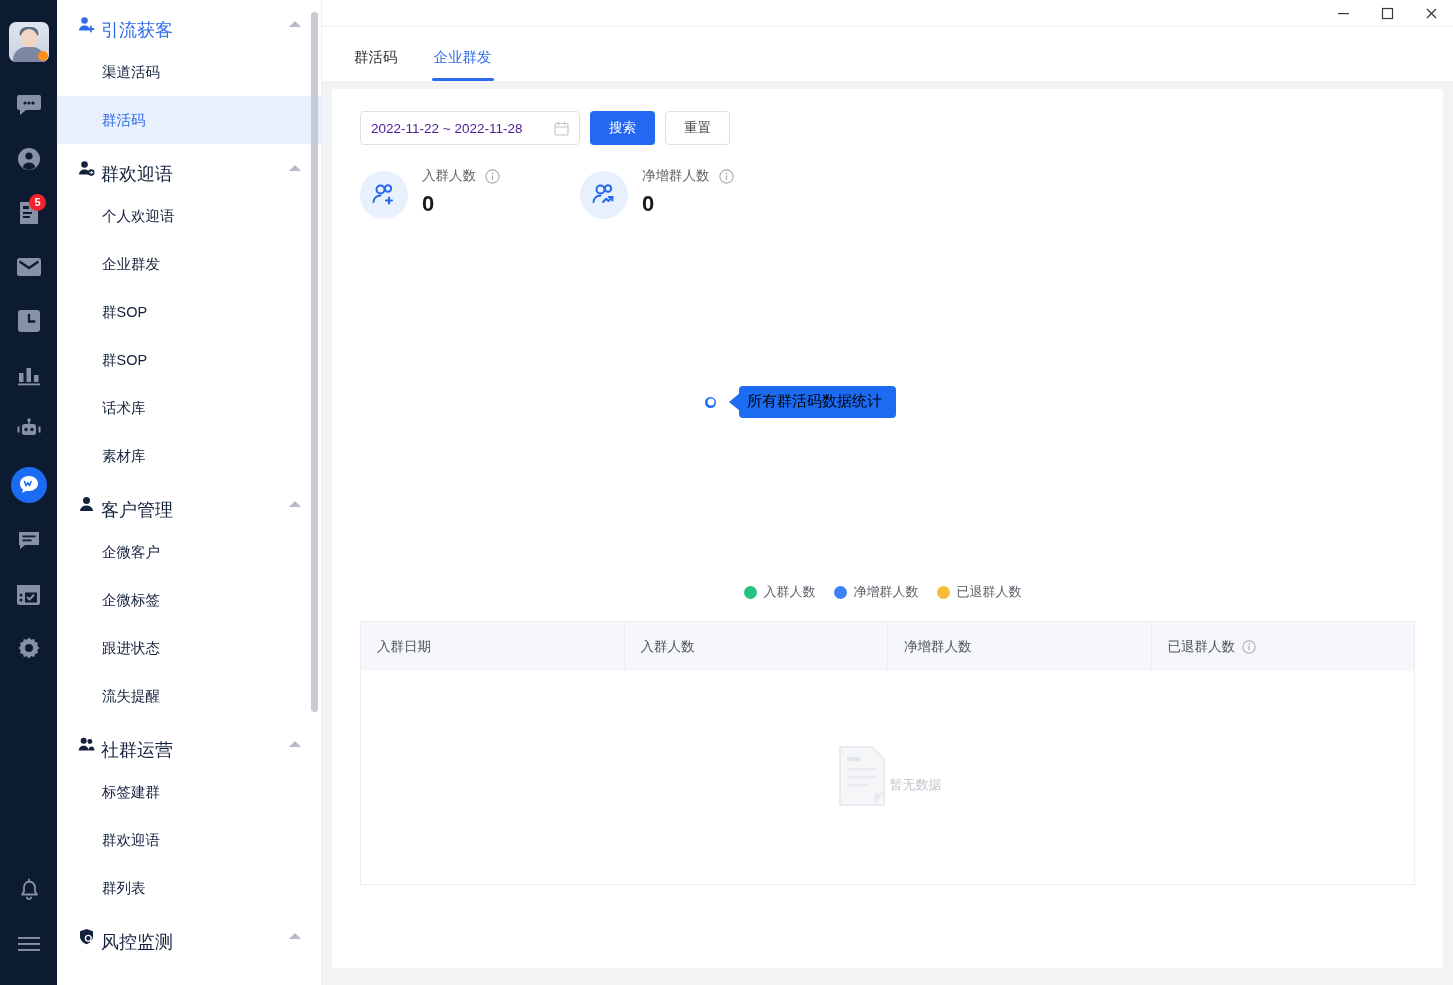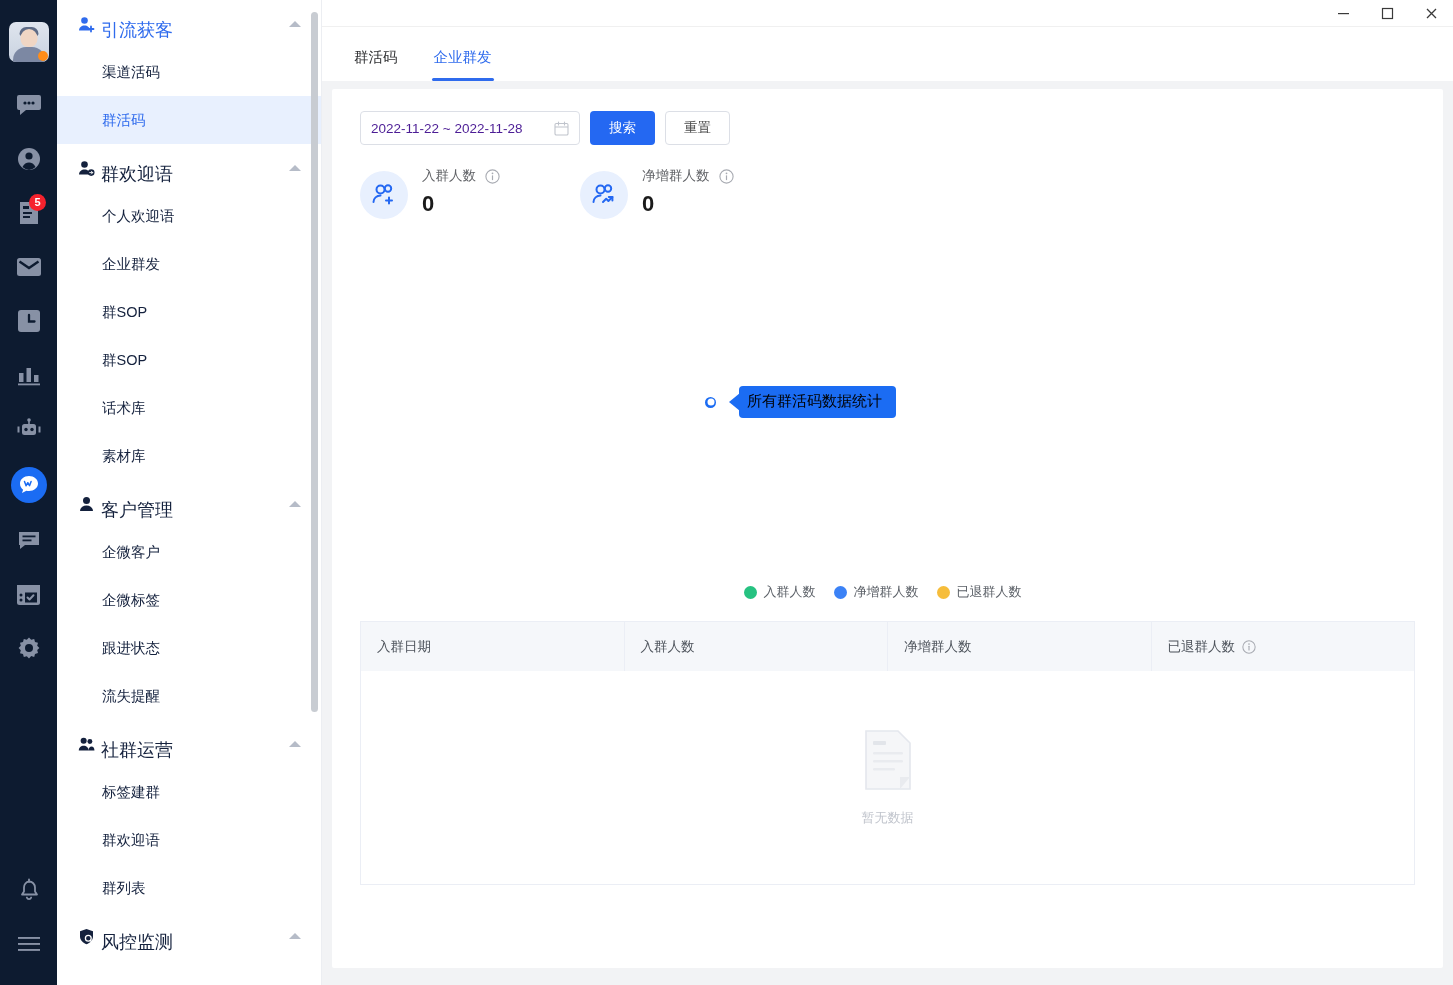--- a/index.html
+++ b/index.html
@@ -176,21 +176,21 @@
   .legend .txt { font-size:13px; color:#5a5f66; }
 
   
   .table { margin-top: 20px; border:1px solid #ebeef5; border-bottom:none; }
   .thead { display:flex; background:#f5f7fa; height: 49px; }
   .th {
     flex:1 1 0; display:flex; align-items:center; padding: 0 16px;
     font-size: 13.5px; color:#4e545c; border-right:1px solid #ebeef5; gap:7px;
   }
   .th:last-child { border-right:none; }
-  .tbody { height: 214px; display:flex; flex-direction:column;
+  .tbody { height: 214px; display:flex; flex-direction:row;
     align-items:center; justify-content:center; border-bottom:1px solid #ebeef5;}
   .empty-txt { font-size:13px; color:#c0c4cc; margin-top: 14px; }
 </style>
 </head>
 <body>
 
 <div class="app">
 
   <div class="rail">
     <div class="rail-avatar">

